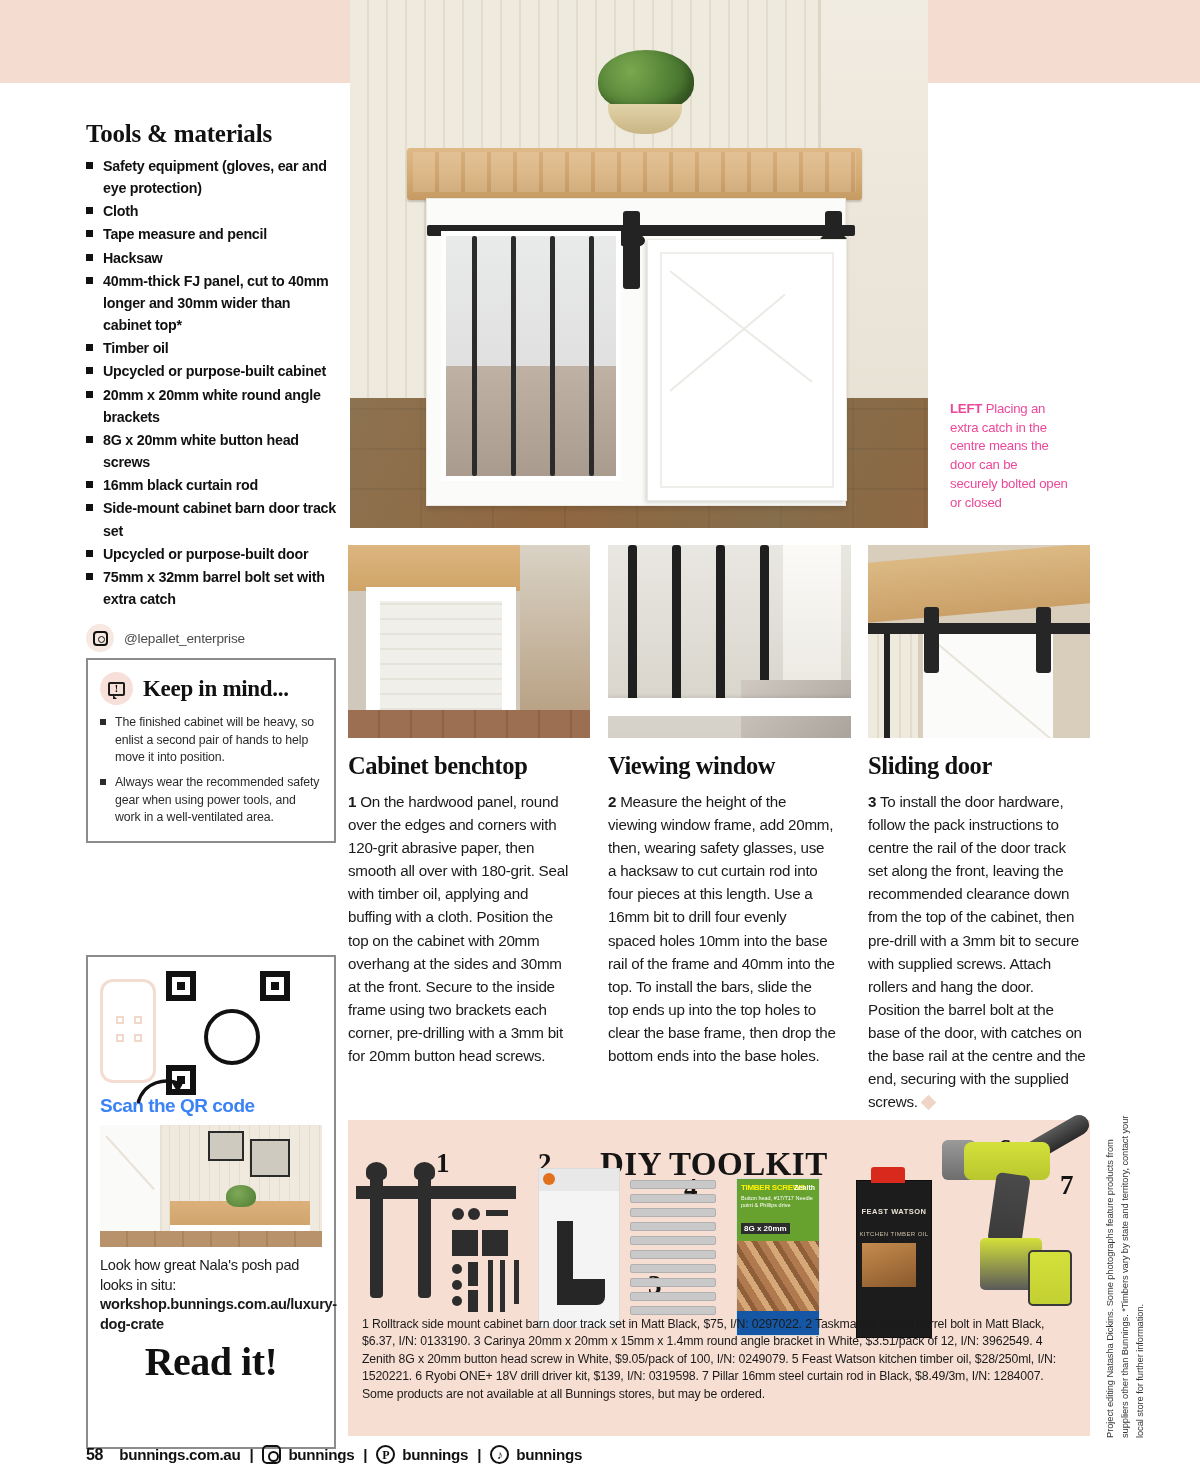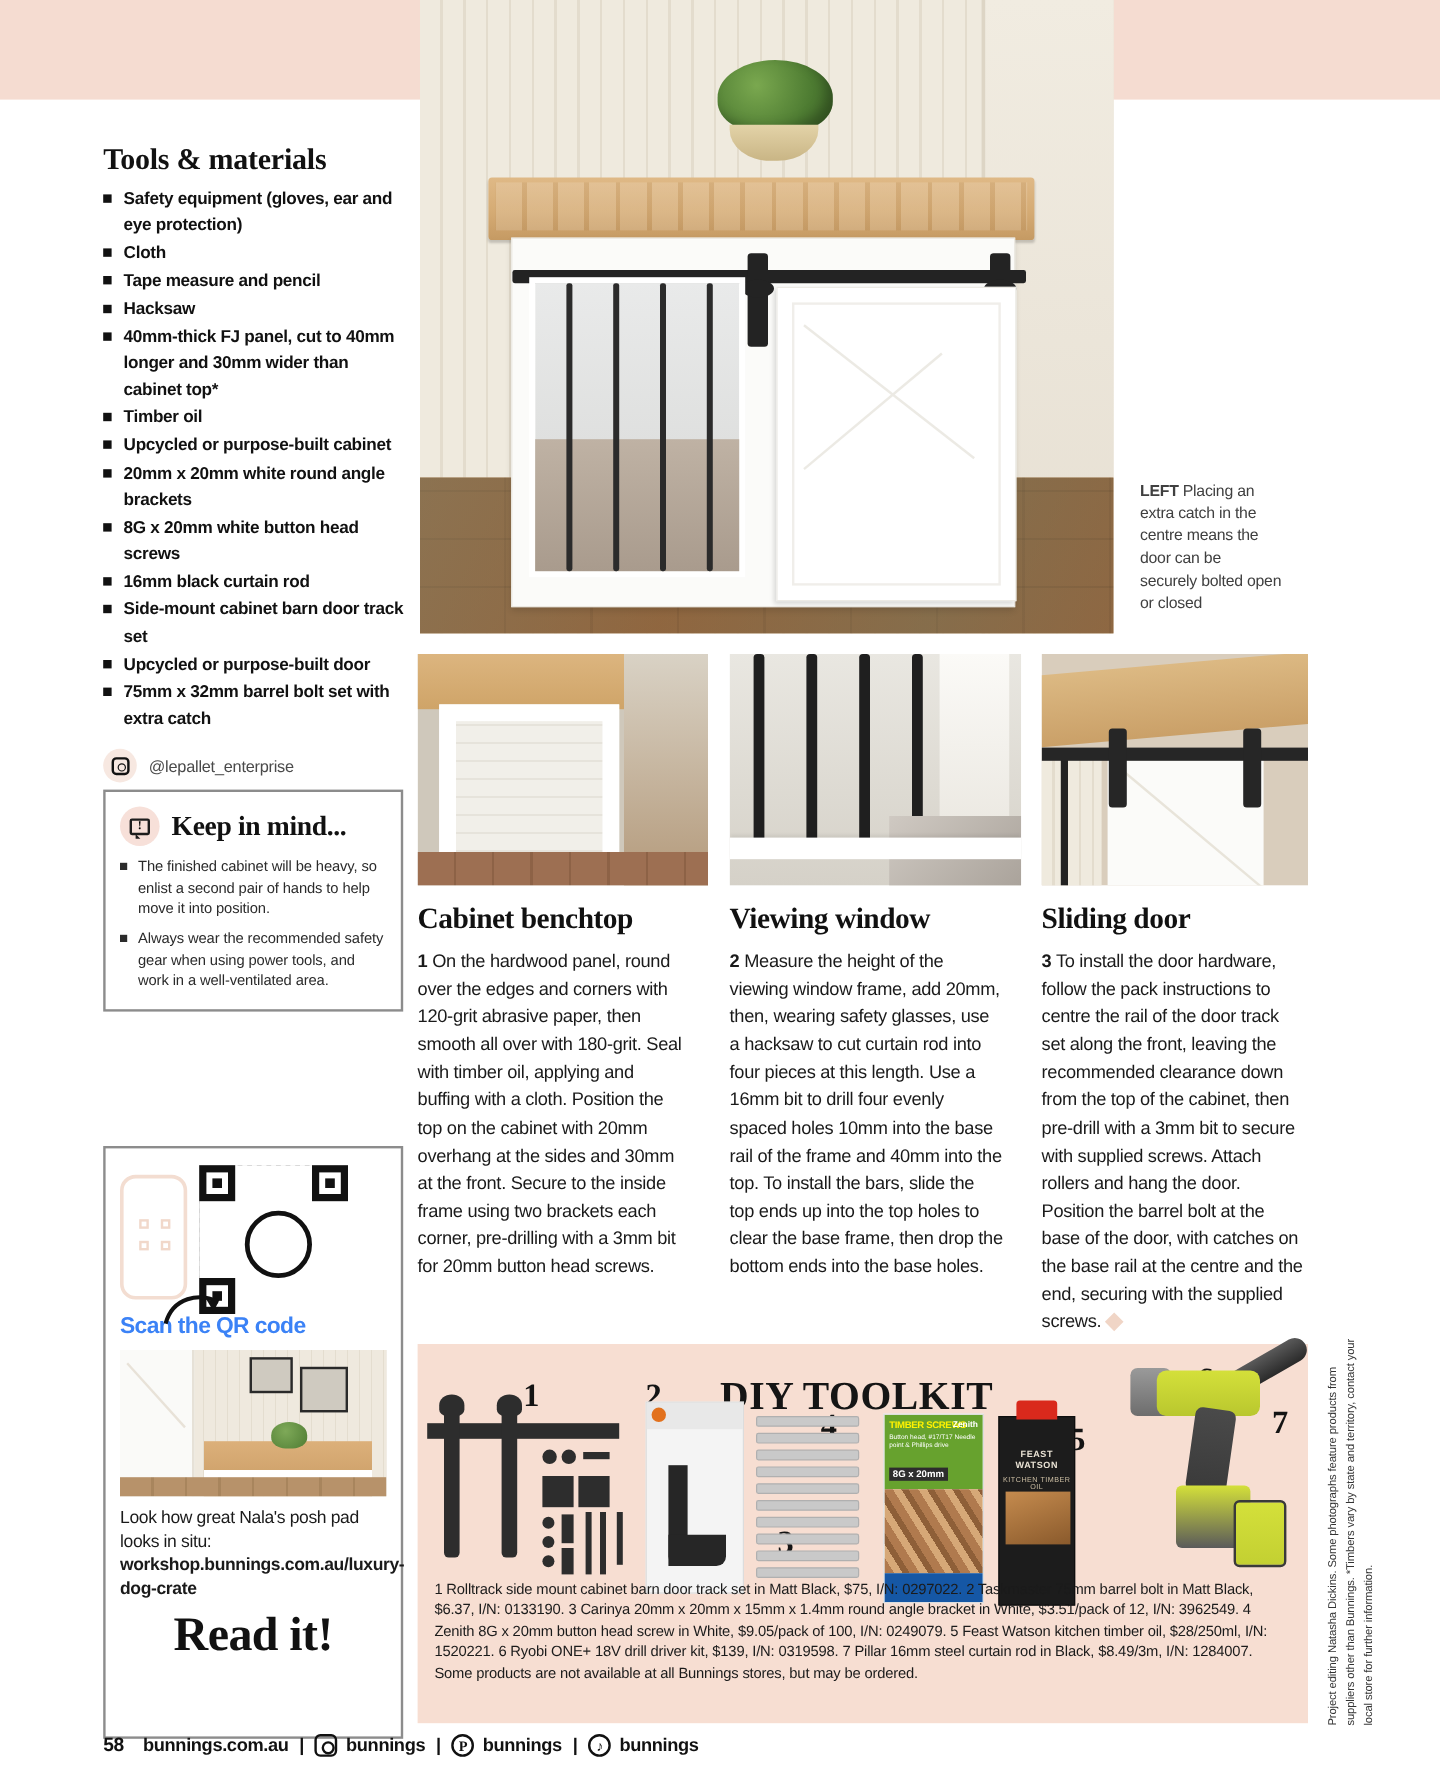--- a/index.html
+++ b/index.html
@@ -256,21 +256,21 @@
   }
   .look-url { font-weight: bold; }
   .read-it {
     font-family: "Liberation Serif", serif; font-weight: bold; font-size: 40px;
     text-align: center; color:#111; margin-top: 4px; letter-spacing:-.5px;
   }
 
   
   .left-caption {
     position: absolute; left: 950px; top: 400px; width: 118px;
-    font-size: 13.2px; line-height: 1.42; color:#404040; letter-spacing:-.2px;
+    font-size: 13.2px; line-height: 1.42; color:#ec4899; letter-spacing:-.2px;
   }
   .left-caption b { font-weight: bold; }
 
   
   .subphoto { position: absolute; top: 545px; height: 193px; overflow:hidden; }
   .sp1 { left: 348px; width: 242px; }
   .sp2 { left: 608px; width: 243px; }
   .sp3 { left: 868px; width: 222px; }
 
   .sp1-bg{ position:absolute; inset:0; background:#cfc8bb; }
@@ -379,21 +379,21 @@
   .p4-t1{ position:absolute; left:4px; top:4px; font-size:8px; font-weight:bold; color:#fff200; letter-spacing:-.3px;}
   .p4-t2{ position:absolute; left:4px; top:16px; font-size:5.5px; color:#fff; line-height:1.25; }
   .p4-badge{ position:absolute; left:4px; top:44px; font-size:8px; font-weight:bold; color:#fff;
     background:#2d2d2d; padding:1px 3px; }
   .p4-screws{ position:absolute; left:0; top:62px; width:100%; height:70px;
     background: repeating-linear-gradient(58deg,#b07a4e 0 7px,#d6a877 7px 13px,#8e5f38 13px 18px); }
   .p4-bot{ position:absolute; left:0; bottom:0; width:100%; height:24px; background:#1557a5; }
   .p4-bot-t{ position:absolute; right:4px; top:5px; font-size:7px; font-weight:bold; color:#fff; }
 
   
-  .p5 { left: 484px; top: 60px; width: 64px; height: 158px; background:#1c1c1c;
+  .p5 { left: 508px; top: 60px; width: 76px; height: 158px; background:#1c1c1c;
     border:1px solid #0e0e0e; }
   .p5-cap{ position:absolute; left:14px; top:-14px; width:34px; height:16px; background:#d9291c;
     border-radius:3px 3px 0 0; }
   .p5-brand{ position:absolute; left:0; top:26px; width:100%; text-align:center;
     font-size:7.5px; font-weight:bold; color:#e9e2d4; letter-spacing:.5px; }
   .p5-sub{ position:absolute; left:0; top:50px; width:100%; text-align:center;
     font-size:6px; color:#cdbfa4; letter-spacing:.4px; }
   .p5-img{ position:absolute; left:5px; top:62px; width:54px; height:44px;
     background: linear-gradient(160deg,#c58b4e,#8a5a2c); }
 

